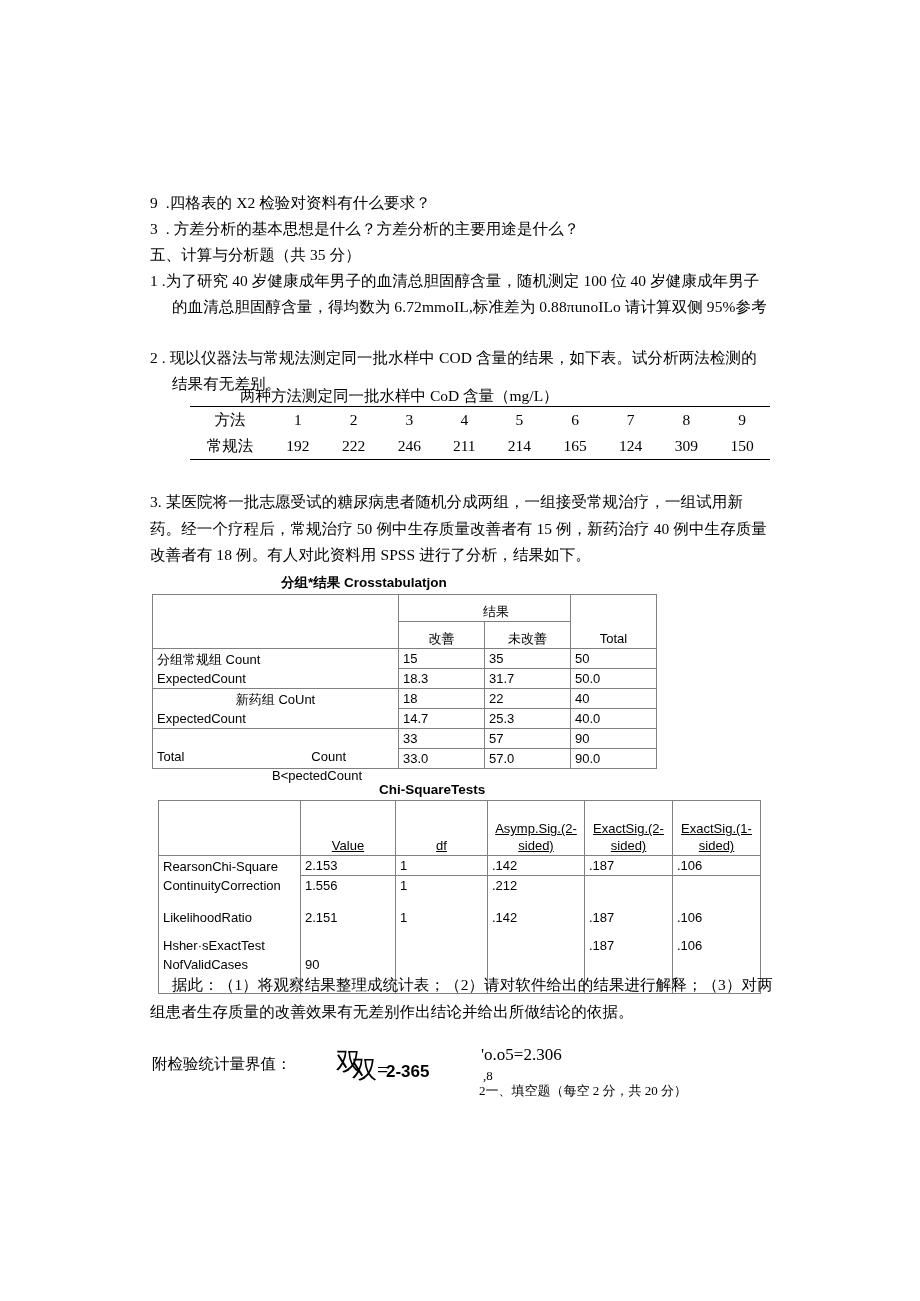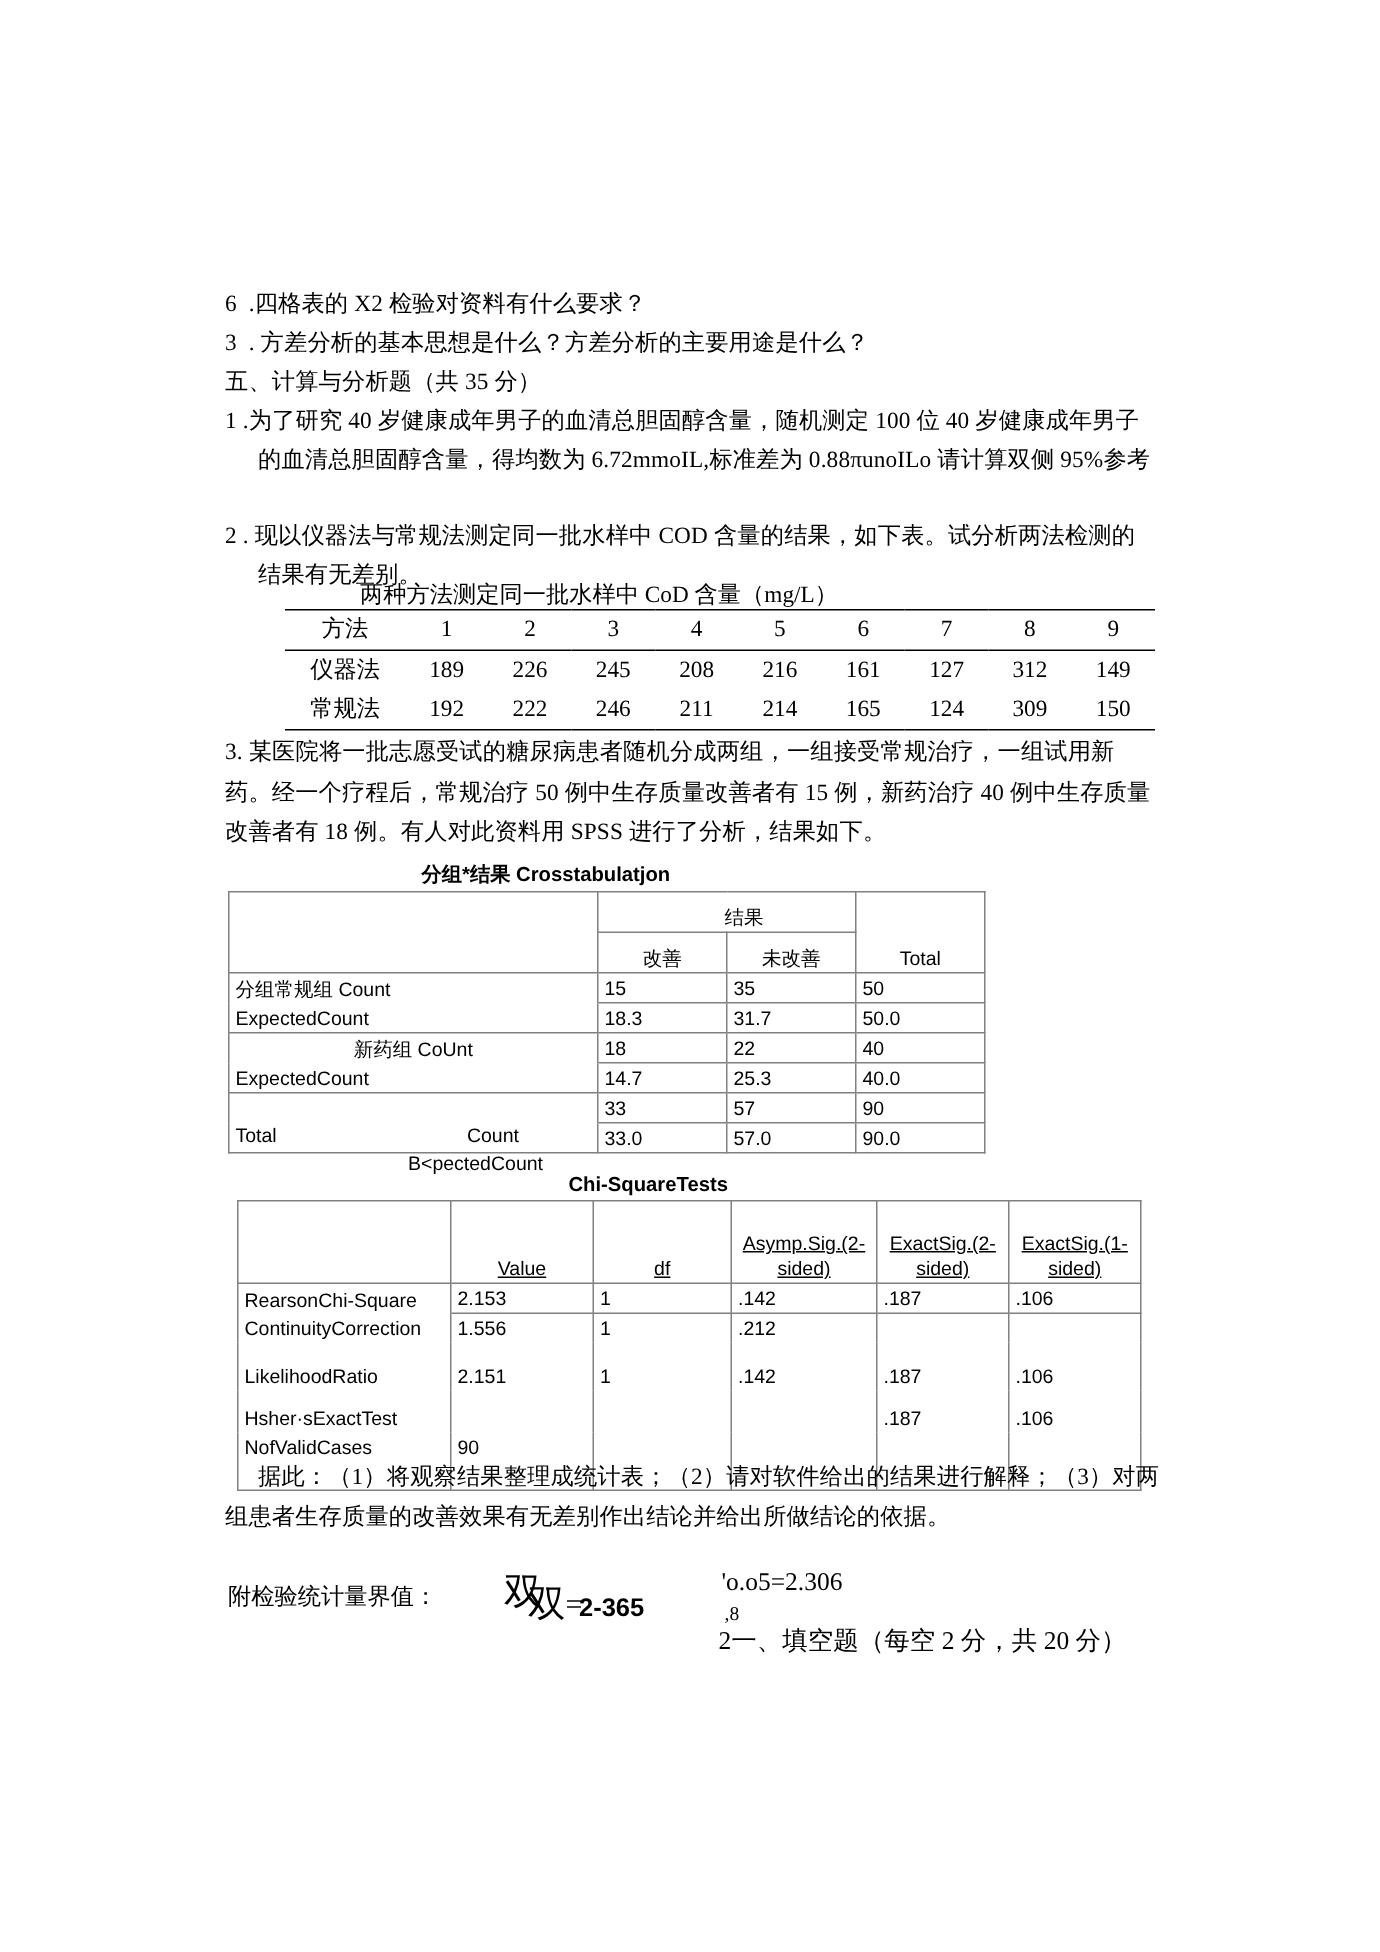--- a/index.html
+++ b/index.html
@@ -154,31 +154,31 @@
   }
   .foot-r2 {
     position: absolute;
     left: 483px; top: 1068px;
     font-size: 13px;
     white-space: nowrap;
   }
   .foot-r3 {
     position: absolute;
     left: 479px; top: 1082px;
-    font-size: 17px;
+    font-size: 13px;
     white-space: nowrap;
   }
 </style>
 </head>
 <body>
 
 <div class="page">
 
   <div class="para" style="left:150px; top:190px; width:640px;">
-    <span class="ln">6  .四格表的 X2 检验对资料有什么要求？</span>
+    <span class="ln">9  .四格表的 X2 检验对资料有什么要求？</span>
   </div>
 
   <div class="para" style="left:150px; top:216px; width:640px;">
     <span class="ln">3  . 方差分析的基本思想是什么？方差分析的主要用途是什么？</span>
   </div>
 
   <div class="para" style="left:150px; top:242px; width:640px;">
     <span class="ln">五、计算与分析题（共 35 分）</span>
   </div>
 
@@ -201,32 +201,20 @@
         <td>1</td>
         <td>2</td>
         <td>3</td>
         <td>4</td>
         <td>5</td>
         <td>6</td>
         <td>7</td>
         <td>8</td>
         <td>9</td>
       </tr>
-      <tr class="mid-rule">
-        <td class="rowlbl">仪器法</td>
-        <td>189</td>
-        <td>226</td>
-        <td>245</td>
-        <td>208</td>
-        <td>216</td>
-        <td>161</td>
-        <td>127</td>
-        <td>312</td>
-        <td>149</td>
-      </tr>
       <tr class="bot-rule">
         <td class="rowlbl">常规法</td>
         <td>192</td>
         <td>222</td>
         <td>246</td>
         <td>211</td>
         <td>214</td>
         <td>165</td>
         <td>124</td>
         <td>309</td>

